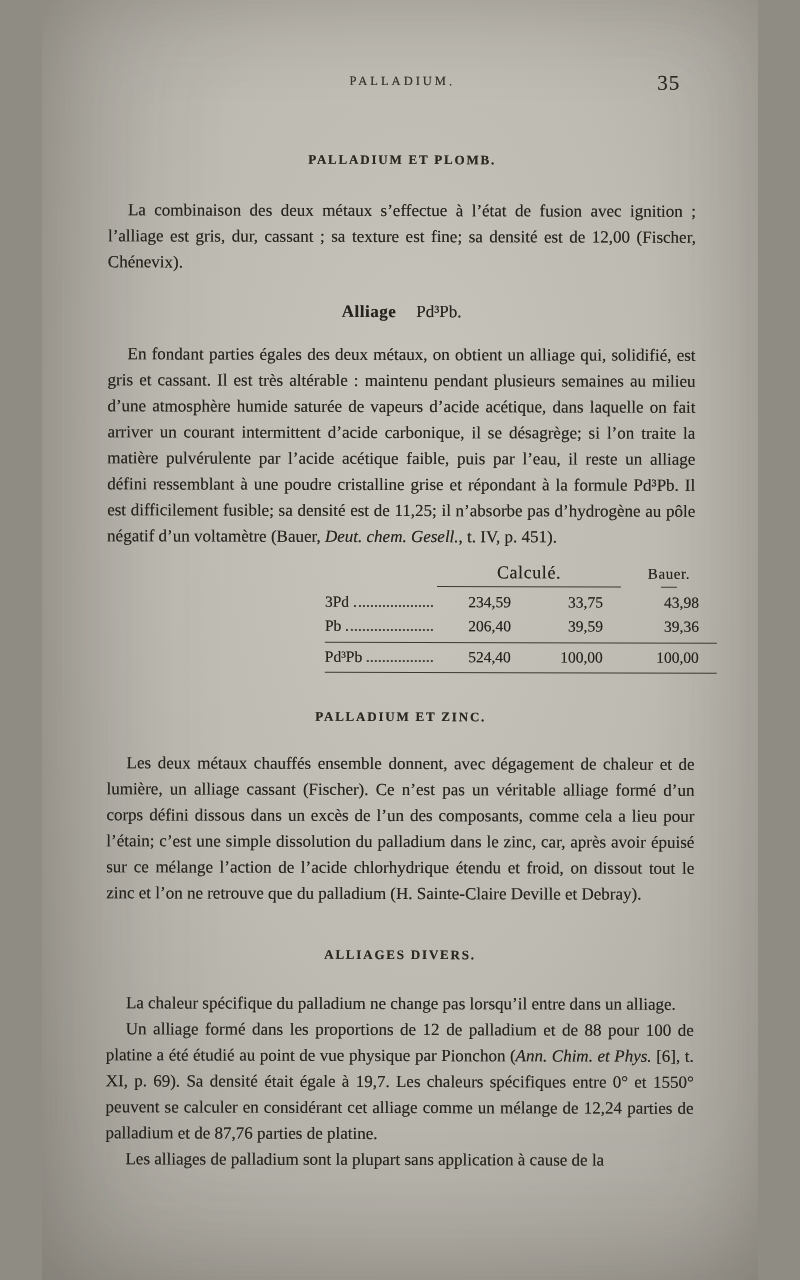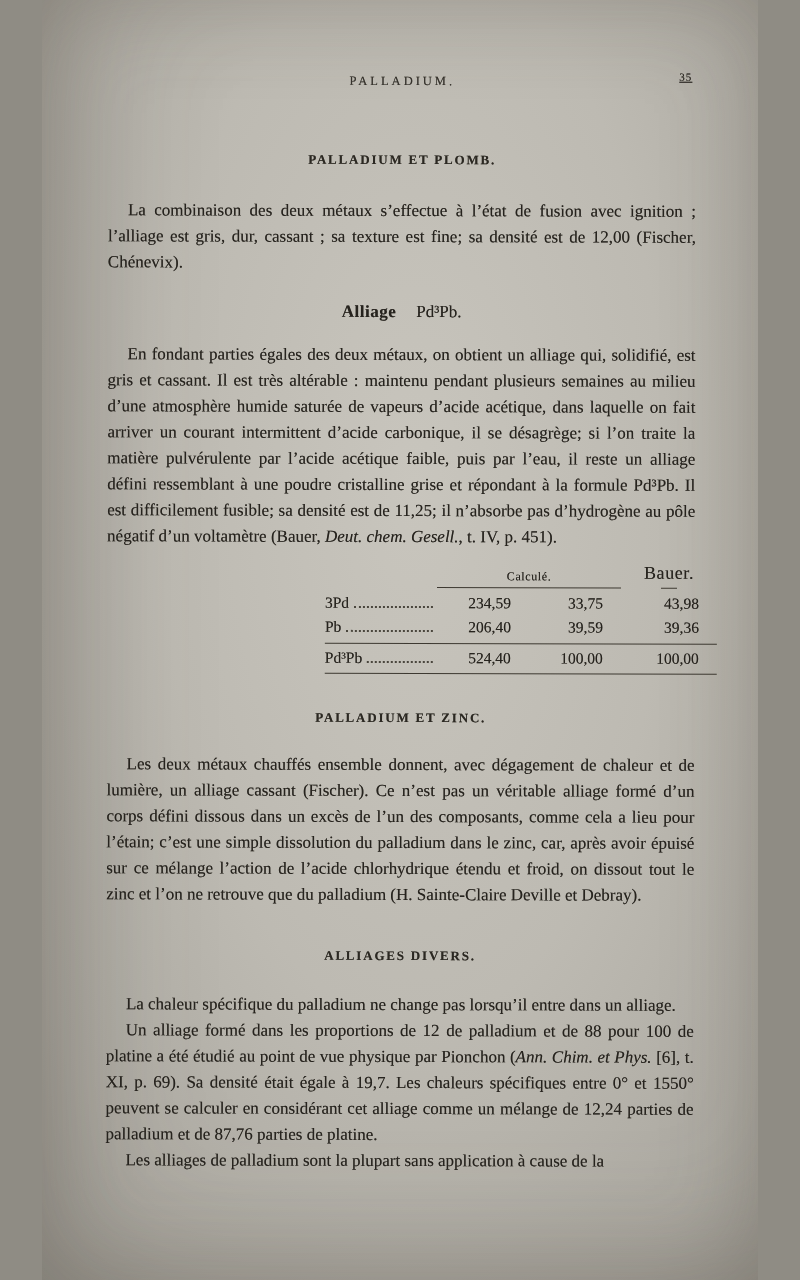--- a/index.html
+++ b/index.html
@@ -20,22 +20,22 @@
     transform:rotate(0.15deg);
     text-shadow:0 0 .6px rgba(38,34,28,.55);
   }
   .folio-row{position:relative;height:16px;}
   .running-head{
     position:absolute;left:0;right:0;top:0;
     text-align:center;
     font-size:12.5px;letter-spacing:3px;color:#35322c;
   }
   .page-number{
-    position:absolute;right:4px;top:-4px;
-    font-size:11px;letter-spacing:1px;color:#2c2924;text-decoration:underline;
+    position:absolute;right:16px;top:-4px;
+    font-size:21px;letter-spacing:1px;color:#2c2924;
   }
   .section-heading{
     margin:0;text-align:center;
     font-size:13px;font-weight:700;letter-spacing:1.8px;
     color:#2b2822;
   }
   .h-plomb{margin-top:62px;}
   .h-zinc{margin-top:36px;}
   .h-divers{margin-top:40px;}
   .para{
@@ -57,25 +57,25 @@
 
   
   .comp-table{
     margin:12px 0 0 218px;
     width:392px;
     font-size:15.5px;color:#26231e;
   }
   .t-head{display:grid;grid-template-columns:112px 92px 92px 96px;align-items:end;}
   .t-calc-head{
     grid-column:2 / 4;text-align:center;
-    font-size:12px;letter-spacing:.6px;
+    font-size:18px;letter-spacing:.6px;
     border-bottom:1.5px solid #3d3931;
     padding-bottom:3px;
   }
-  .t-bauer-head{grid-column:4;text-align:center;font-size:18px;letter-spacing:.6px;padding-bottom:0;}
+  .t-bauer-head{grid-column:4;text-align:center;font-size:15px;letter-spacing:.6px;padding-bottom:0;}
   .t-bauer-dash{display:block;width:16px;border-top:1.5px solid #3d3931;margin:4px auto 0;}
   .t-row{display:grid;grid-template-columns:112px 92px 92px 96px;align-items:baseline;padding-top:6px;}
   .t-label{display:flex;align-items:baseline;white-space:nowrap;}
   .t-leader{flex:1;border-bottom:2px dotted #4a463d;margin:0 4px 3px 5px;min-width:20px;}
   .t-num{text-align:right;padding-right:18px;font-variant-numeric:tabular-nums;}
   .t-total{
     margin-top:7px;
     border-top:1.5px solid #3d3931;
     border-bottom:1.5px solid #3d3931;
     padding:5px 0 6px;

